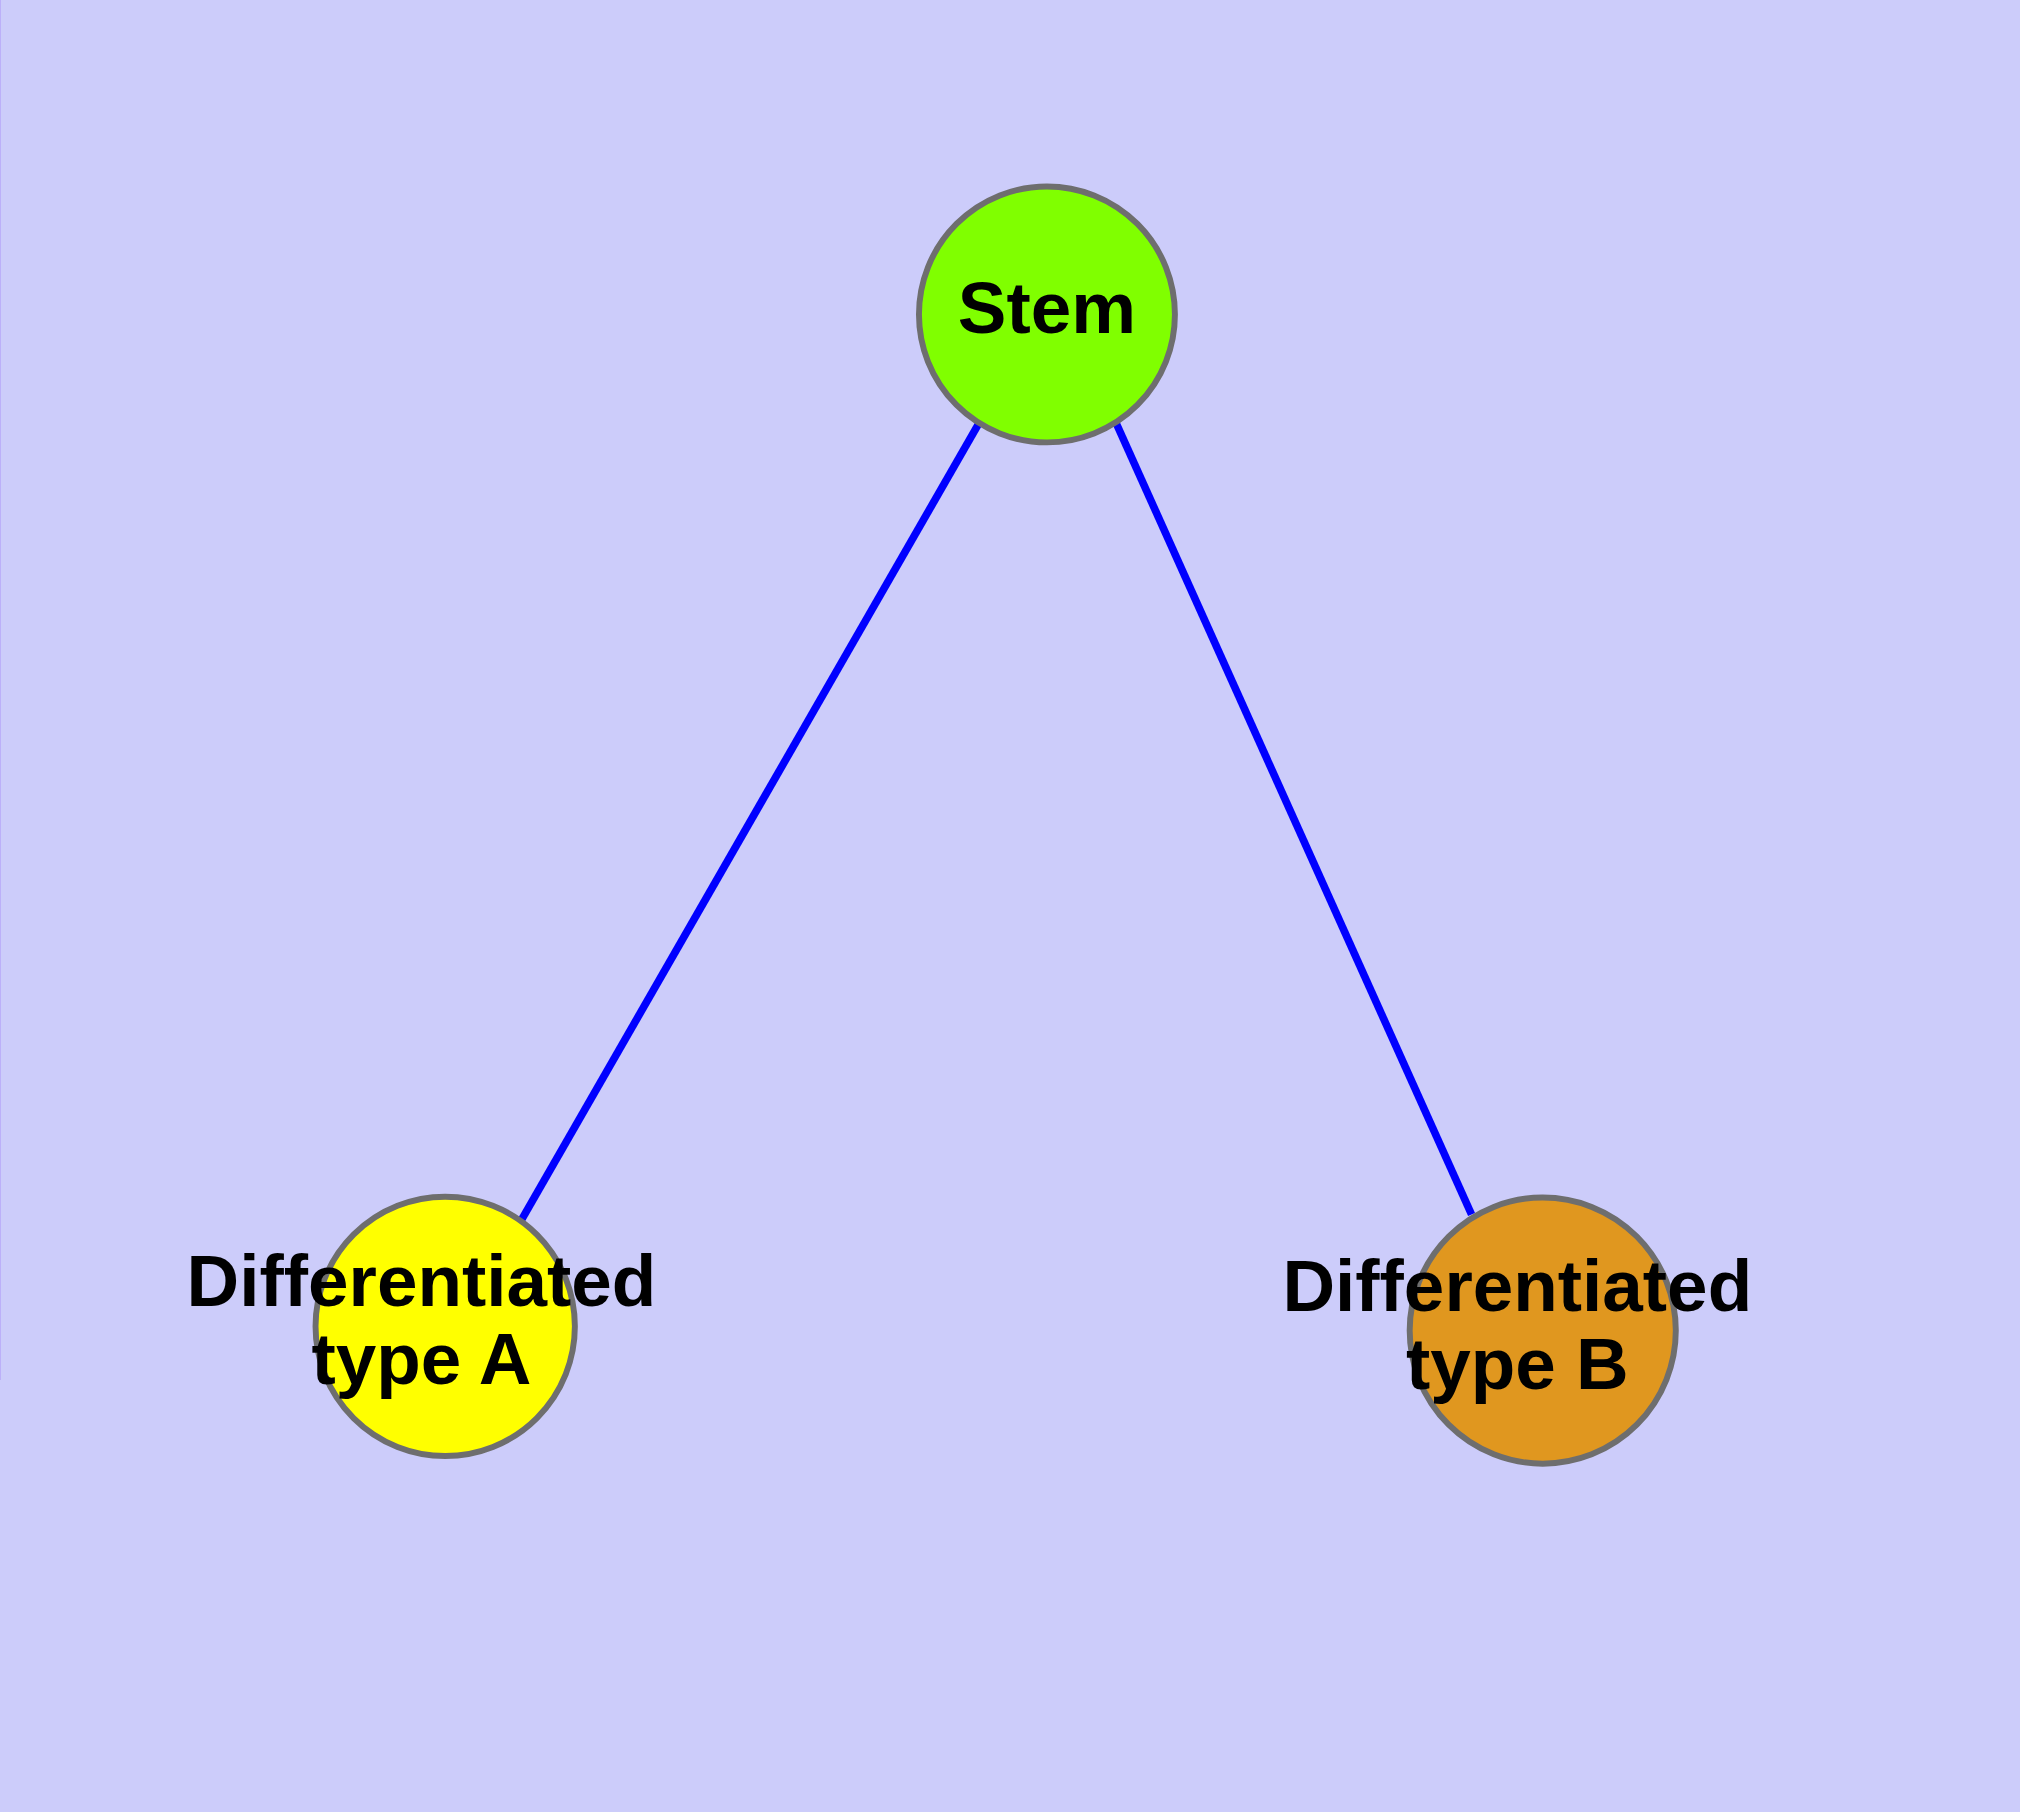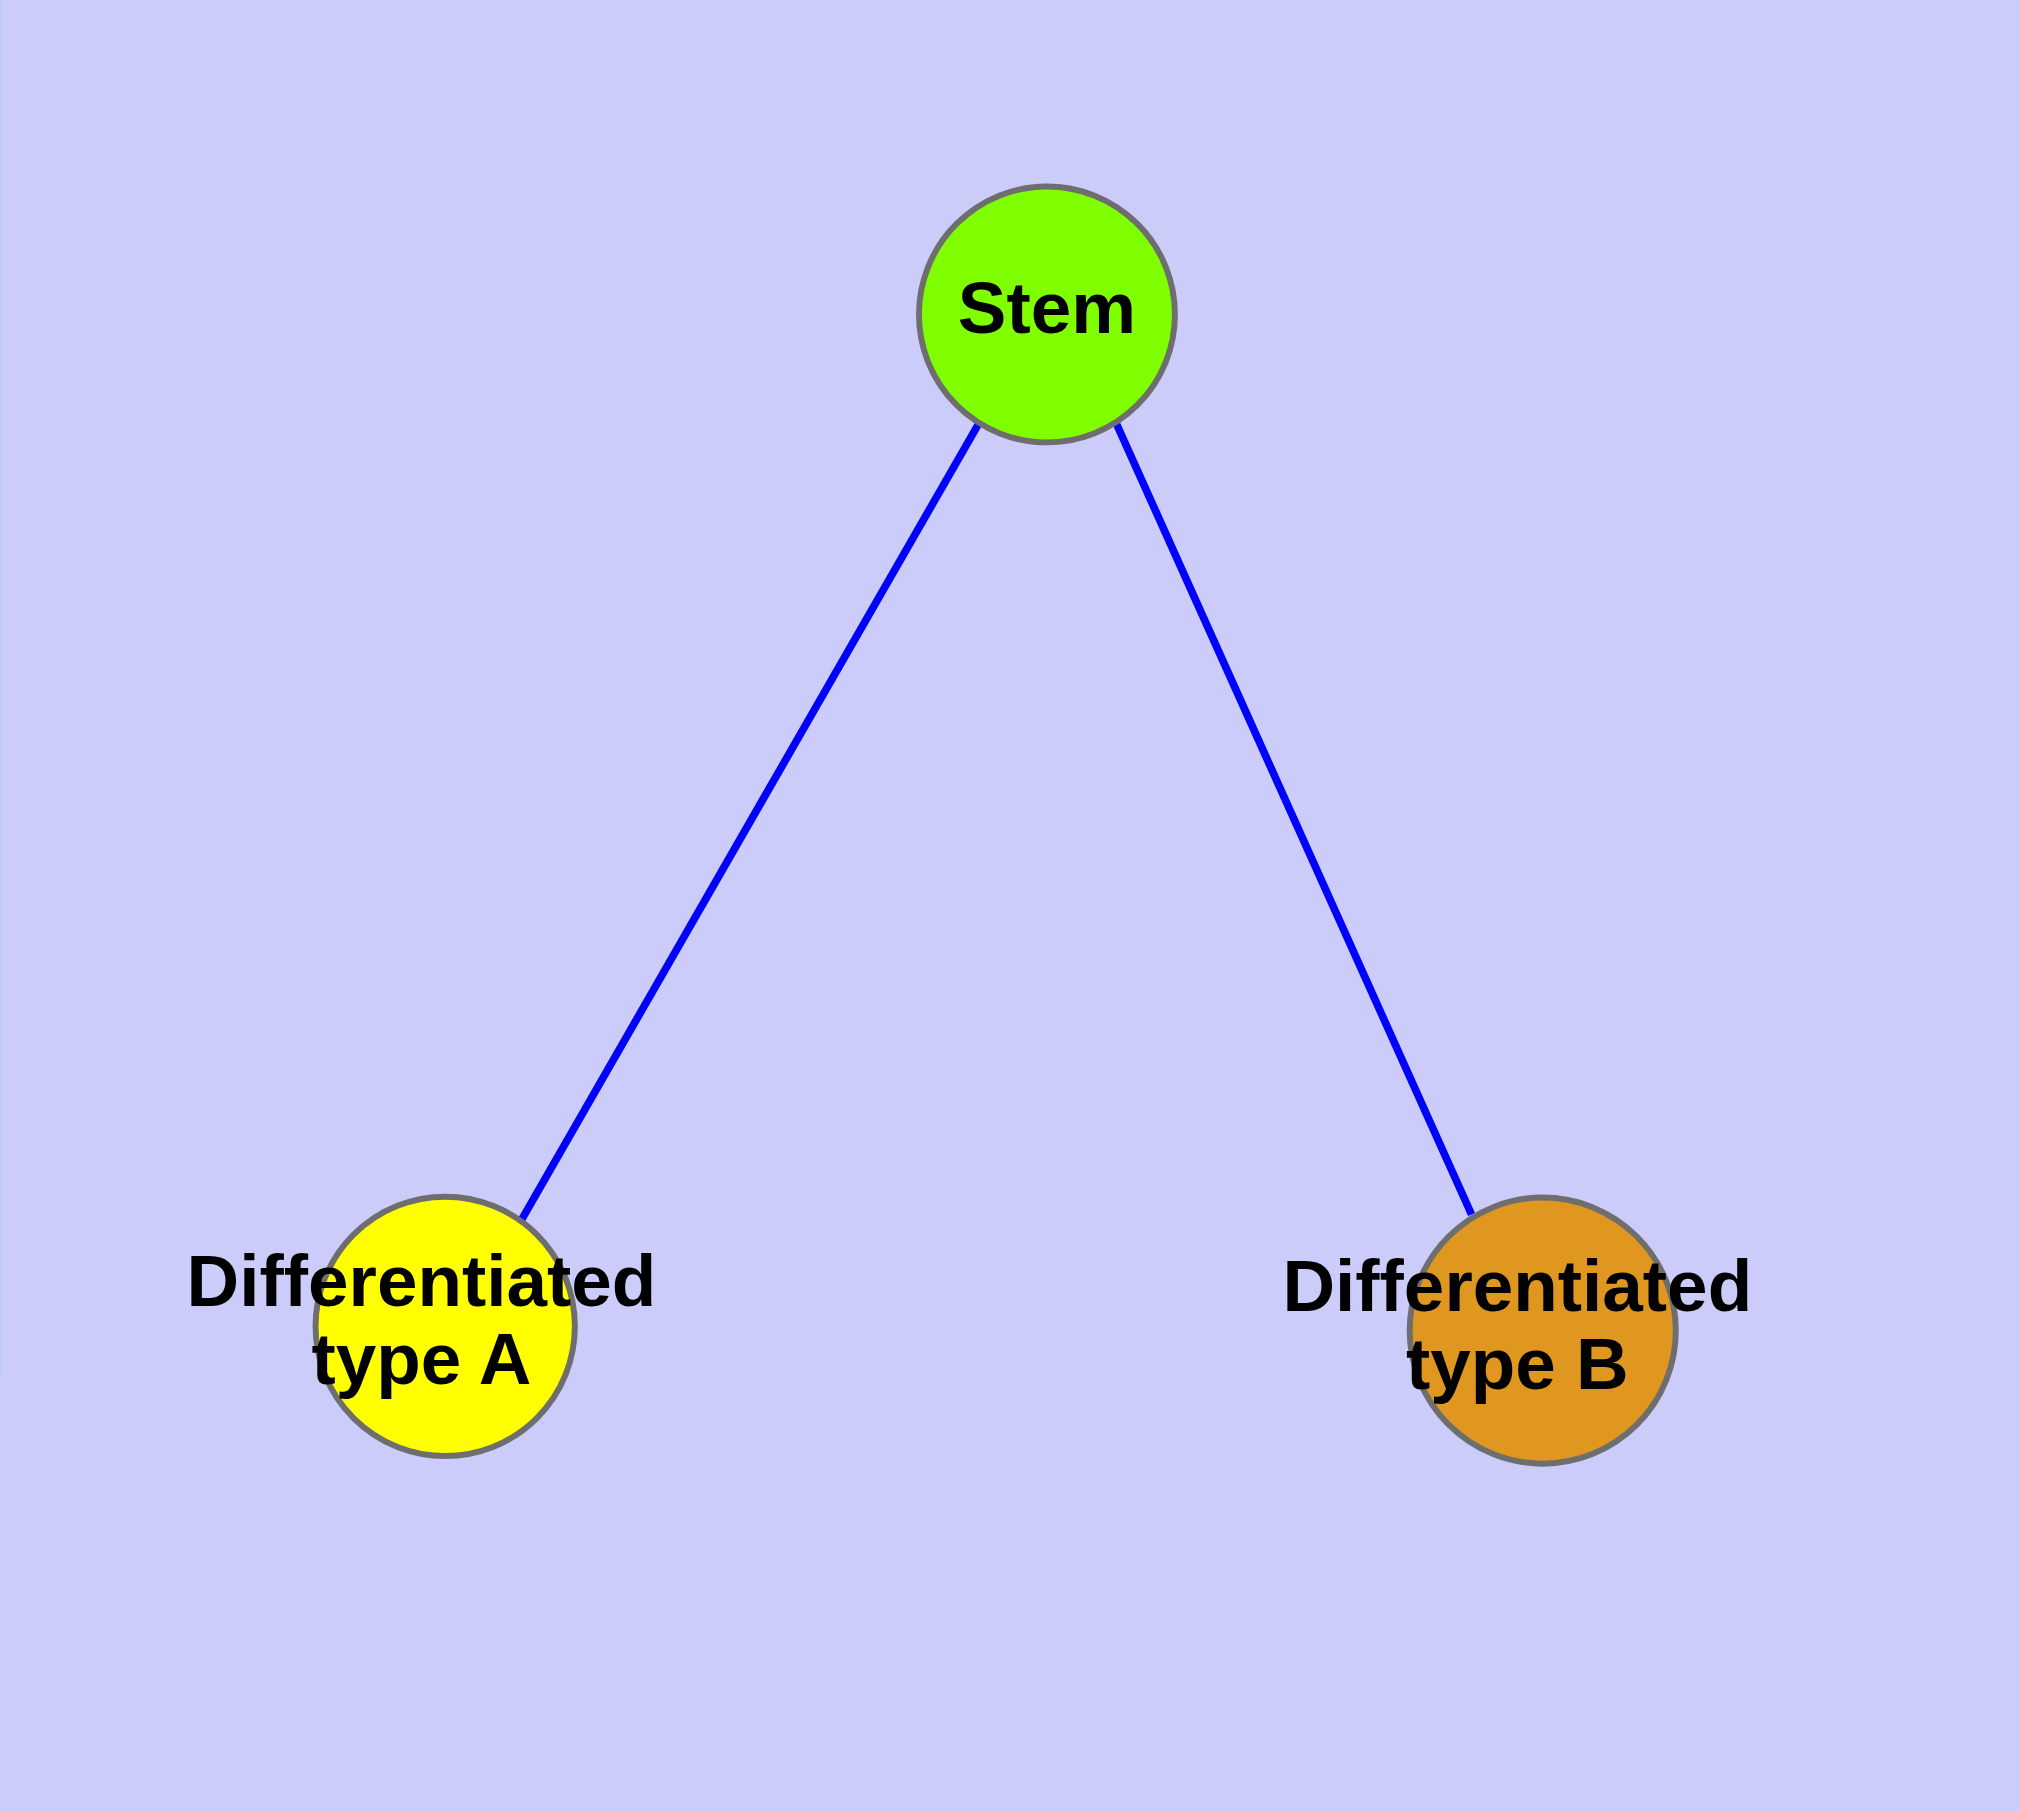--- a/index.html
+++ b/index.html
@@ -11,21 +11,21 @@
   body {
     width: 2021px;
     height: 1812px;
     overflow: hidden;
     font-family: "Liberation Sans", sans-serif;
   }
   #graph-canvas {
     position: relative;
     width: 2021px;
     height: 1380px;
-    background: #5eead4;
+    background: #8b5cf6;
   }
   #graph-svg {
     position: absolute;
     top: 0;
     left: 0;
     width: 2021px;
     height: 1812px;
     display: block;
   }
   .node-label {

